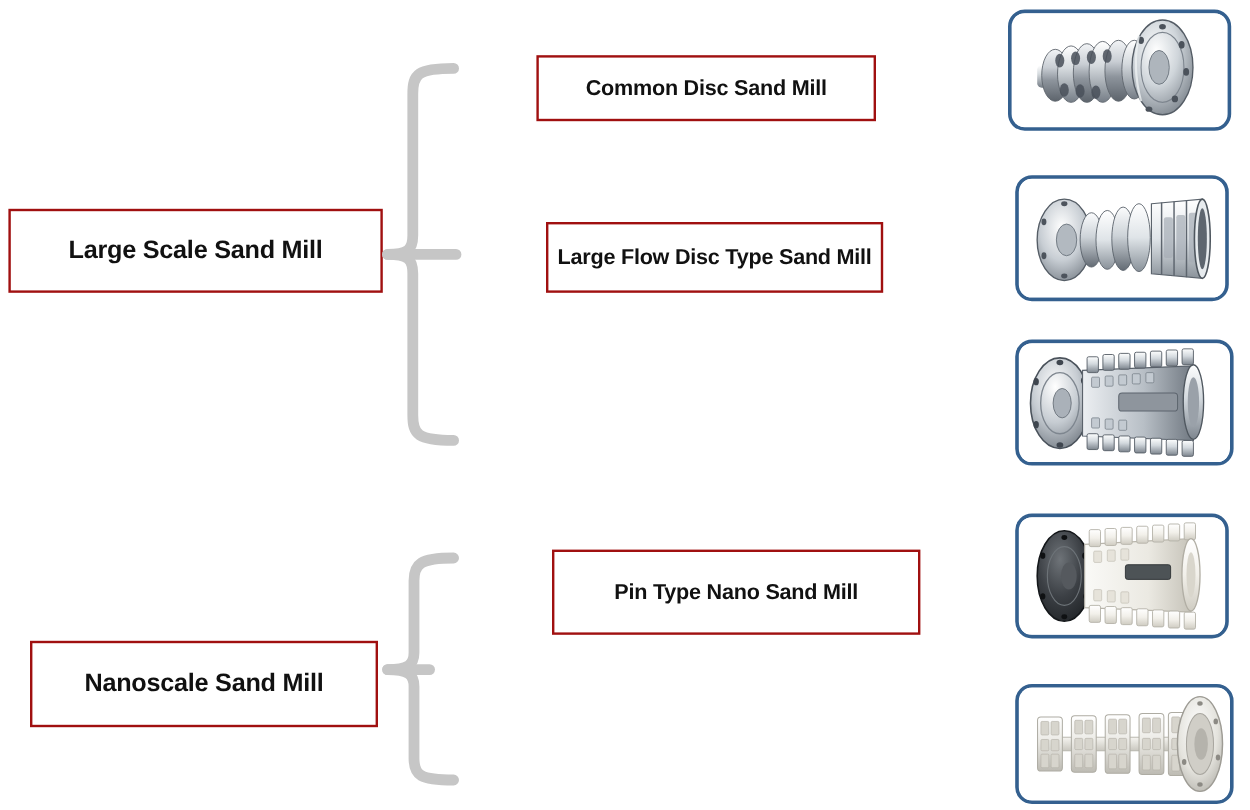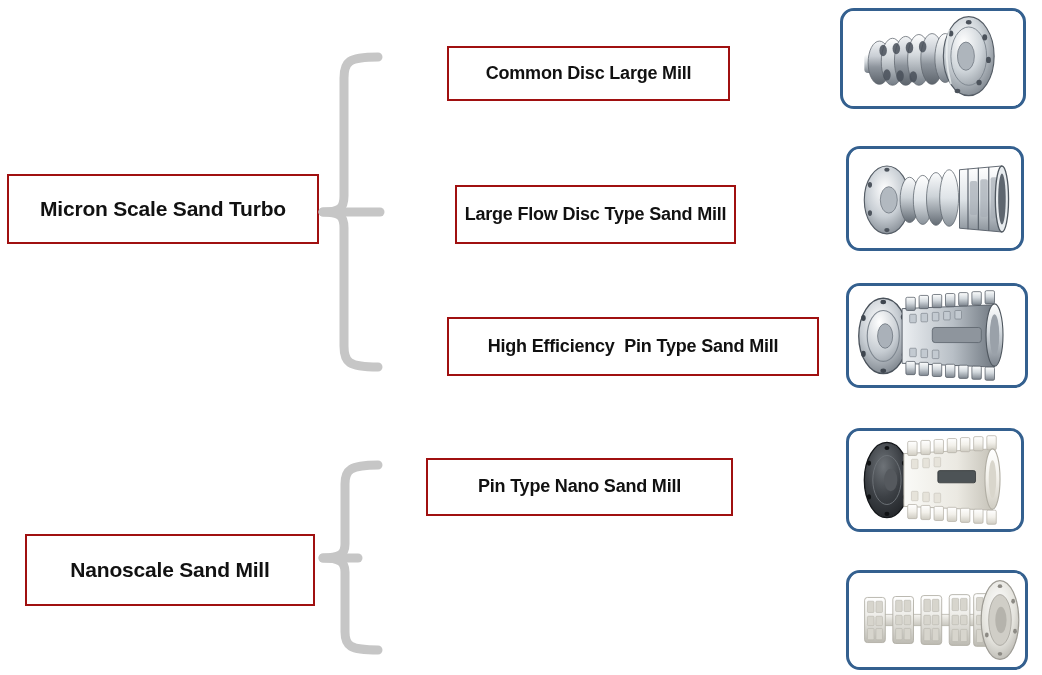--- a/index.html
+++ b/index.html
@@ -44,21 +44,21 @@
   }
 
   
   #box-micron   { left: 7px;  top: 174px; width: 312px; height: 70px; }
   #box-nanoscale{ left: 25px; top: 534px; width: 290px; height: 72px; }
 
   
   #box-common-disc   { left: 447px; top: 46px;  width: 283px; height: 55px; }
   #box-large-flow    { left: 455px; top: 185px; width: 281px; height: 59px; }
   #box-high-eff-pin  { left: 447px; top: 317px; width: 372px; height: 59px; }
-  #box-pin-nano      { left: 426px; top: 458px; width: 307px; height: 58px; }
+  #box-pin-nano      { left: 460px; top: 458px; width: 307px; height: 71px; }
   #box-turbo-nano    { left: 455px; top: 605px; width: 297px; height: 59px; }
 
   
   .brace-wrap {
     position: absolute;
     pointer-events: none;
   }
   .brace-wrap svg { display: block; overflow: visible; }
 
   #brace-micron    { left: 318px; top: 52px;  width: 80px;  height: 320px; }
@@ -88,21 +88,21 @@
   #card-turbo-nano   { left: 846px; top: 570px; width: 182px; height: 100px; }
 
   .photo { position: absolute; inset: 0; }
   .photo svg { width: 100%; height: 100%; display: block; }
 </style>
 </head>
 <body>
 
 <div id="diagram-root">
 
-  <div class="label-box category" id="box-micron">Micron Scale Sand Turbo</div>
+  <div class="label-box category" id="box-micron">Large Scale Sand Mill</div>
 
   <div class="label-box category" id="box-nanoscale">Nanoscale Sand Mill</div>
 
   <div class="brace-wrap" id="brace-micron">
     <svg viewBox="0 0 80 320" preserveAspectRatio="none" aria-hidden="true">
       <path class="brace-path" d="M 60 5
                C 30 5, 26 10, 26 26
                L 26 144
                C 26 156, 22 160, 5 160
                C 22 160, 26 164, 26 176
@@ -118,25 +118,24 @@
                C 32 5, 27 10, 27 24
                L 27 84
                C 27 94, 22 98, 5 98
                C 22 98, 27 102, 27 112
                L 27 172
                C 27 186, 32 190, 60 190"></path>
       <path class="brace-path" d="M 5 98 L 40 98"></path>
     </svg>
   </div>
 
-  <div class="label-box leaf" id="box-common-disc">Common Disc Large Mill</div>
+  <div class="label-box leaf" id="box-common-disc">Common Disc Sand Mill</div>
 
   <div class="label-box leaf" id="box-large-flow">Large Flow Disc Type Sand Mill</div>
 
-  <div class="label-box leaf" id="box-high-eff-pin">High Efficiency  Pin Type Sand Mill</div>
 
   <div class="label-box leaf" id="box-pin-nano">Pin Type Nano Sand Mill</div>
 
 
   <div class="image-card" id="card-common-disc">
     <div class="photo">
       <svg viewBox="0 0 186 101" preserveAspectRatio="xMidYMid meet">
         <defs>
           <linearGradient id="g1a" x1="0" y1="0" x2="0" y2="1">
             <stop offset="0%" stop-color="#f2f4f6"></stop>

